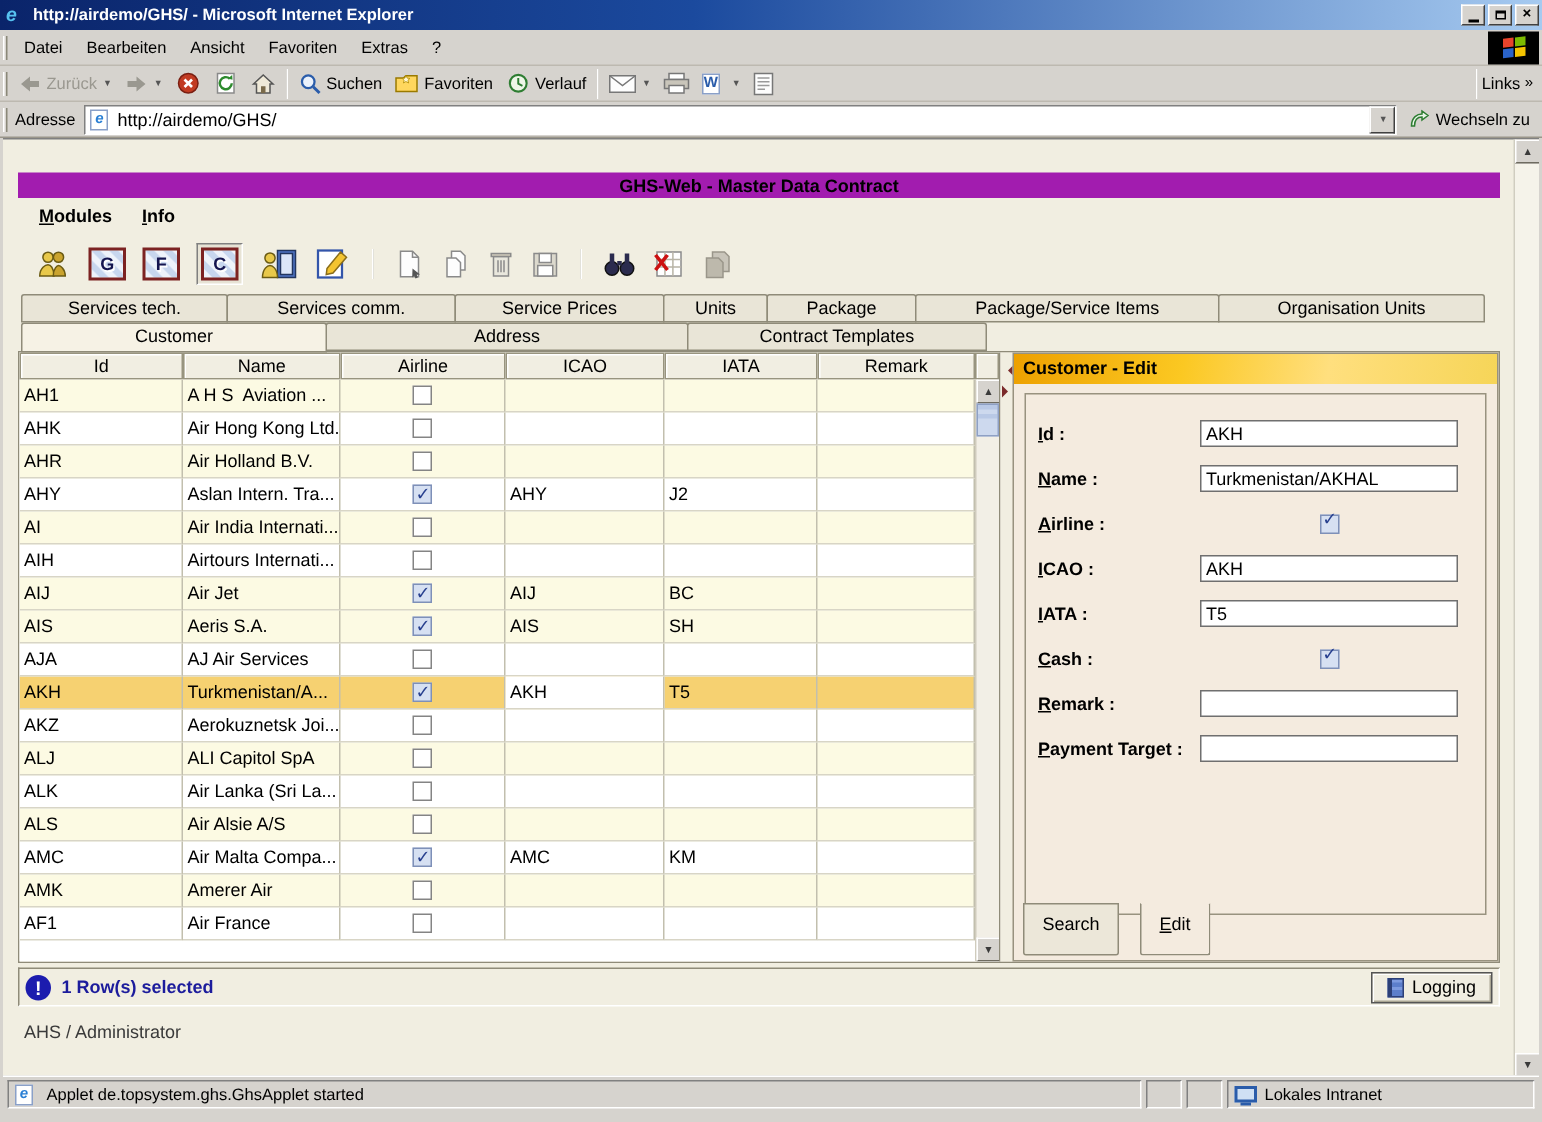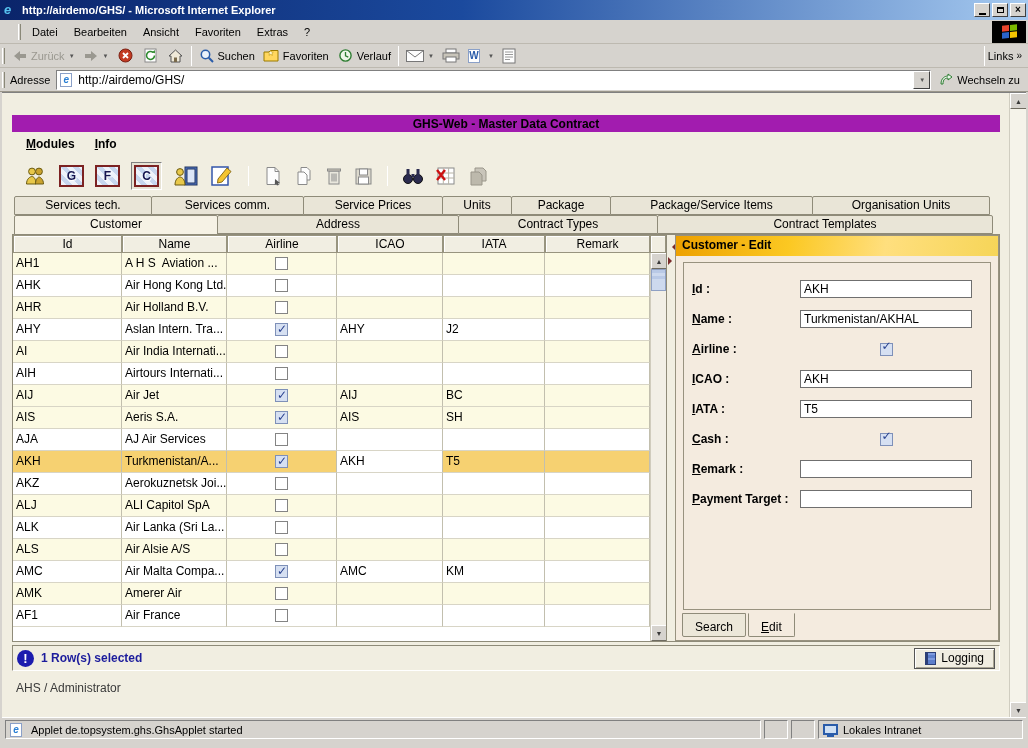--- a/index.html
+++ b/index.html
@@ -15,21 +15,21 @@
     font-size:13px;line-height:13px;}
   .titletext{color:#fff;font-weight:bold;font-size:11px;flex:1;white-space:nowrap;overflow:hidden;}
   .winbtn{width:16px;height:14px;background:#d6d3ce;border:1px solid;border-color:#fff #404040 #404040 #fff;
     margin-left:2px;display:flex;align-items:center;justify-content:center;font-size:10px;line-height:10px;
     font-weight:bold;color:#000;}
   .glyph-min{width:7px;height:2px;background:#000;margin-top:7px;}
   .glyph-rest{width:7px;height:6px;border:1px solid #000;border-top-width:2px;}
 
   
   .menubar{position:absolute;left:0;top:20px;width:1028px;height:24px;display:flex;align-items:center;
-    border-bottom:1px solid #bdb9b0;font-size:11px;padding-left:16px;}
+    border-bottom:1px solid #bdb9b0;font-size:11px;}
   .grip{width:3px;height:16px;border-left:1px solid #fff;border-right:1px solid #8a8878;margin:0 3px 0 2px;}
   .menu-item{padding:3px 8px;color:#000;}
   .spacer{flex:1;}
   .throbber{width:34px;height:22px;background:#000;margin-right:2px;display:flex;align-items:center;justify-content:center;}
   .flag{display:grid;grid-template-columns:7px 7px;grid-template-rows:6px 6px;gap:1px;transform:skewY(-6deg);}
   .flag span:nth-child(1){background:#e8442c}.flag span:nth-child(2){background:#7cba00}
   .flag span:nth-child(3){background:#2a63c9}.flag span:nth-child(4){background:#f4c400}
 
   .toolbar{position:absolute;left:0;top:44px;width:1028px;height:24px;display:flex;align-items:center;
     border-bottom:1px solid #bdb9b0;font-size:11px;}
@@ -122,22 +122,22 @@
     font-size:12px;font-weight:bold;padding:2px 0 0 6px;}
   .ep-box{position:absolute;left:7px;right:7px;top:26px;bottom:30px;border:1px solid #98927f;
     padding:16px 0 0 8px;}
   .frow{display:flex;align-items:center;height:20px;margin-bottom:10px;}
   .flabel{width:108px;font-size:12px;font-weight:bold;}
   .fctl{width:172px;display:flex;justify-content:flex-start;}
   .fctl.center{justify-content:center;}
   .tinput{width:172px;height:18px;border:1px solid #6f6f6f;font-size:12px;font-family:inherit;
     padding:0 3px;background:#fff;}
   .btabs{position:absolute;left:6px;bottom:3px;display:flex;}
-  .btab{height:24px;line-height:18px;border:1px solid #8f8b79;background:#ece7d9;padding:4px 12px;
-    font-size:12px;border-radius:0 0 2px 2px;margin-right:2px;}
+  .btab{height:35px;line-height:18px;border:1px solid #8f8b79;background:#ece7d9;padding:4px 12px;
+    font-size:12px;border-radius:0 0 2px 2px;margin-right:14px;}
   .btab.active{background:#f4ebdf;border-top-color:#f4ebdf;}
 
   
   .status-strip{margin-top:3px;height:26px;border:1px solid;border-color:#8f8b79 #fff #fff #8f8b79;
     display:flex;align-items:center;padding:0 4px;gap:7px;}
   .excl{width:17px;height:17px;border-radius:50%;background:#1c1cae;color:#fff;font-weight:bold;
     font-size:13px;line-height:17px;text-align:center;}
   .sel-text{font-size:12px;font-weight:bold;color:#1c1c9c;flex:1;}
   .log-btn{height:21px;display:flex;align-items:center;gap:5px;padding:0 10px;background:#f0ede1;
     border:1px solid #555;box-shadow:inset 1px 1px 0 #fff,inset -1px -1px 0 #a9a593;font-size:12px;}
@@ -398,21 +398,20 @@
         <span class="tab">Services comm.</span>
         <span class="tab">Service Prices</span>
         <span class="tab">Units</span>
         <span class="tab">Package</span>
         <span class="tab">Package/Service Items</span>
         <span class="tab">Organisation Units</span>
       </div>
       <div class="tabs r2">
         <span class="tab active">Customer</span>
         <span class="tab">Address</span>
-        <span class="tab">Contract Types</span>
         <span class="tab">Contract Templates</span>
       </div>
 
       <div class="main">
         <div class="table-pane">
           <div class="thead">
             <span class="th c-id">Id</span>
             <span class="th c-name">Name</span>
             <span class="th c-air">Airline</span>
             <span class="th c-icao">ICAO</span>

